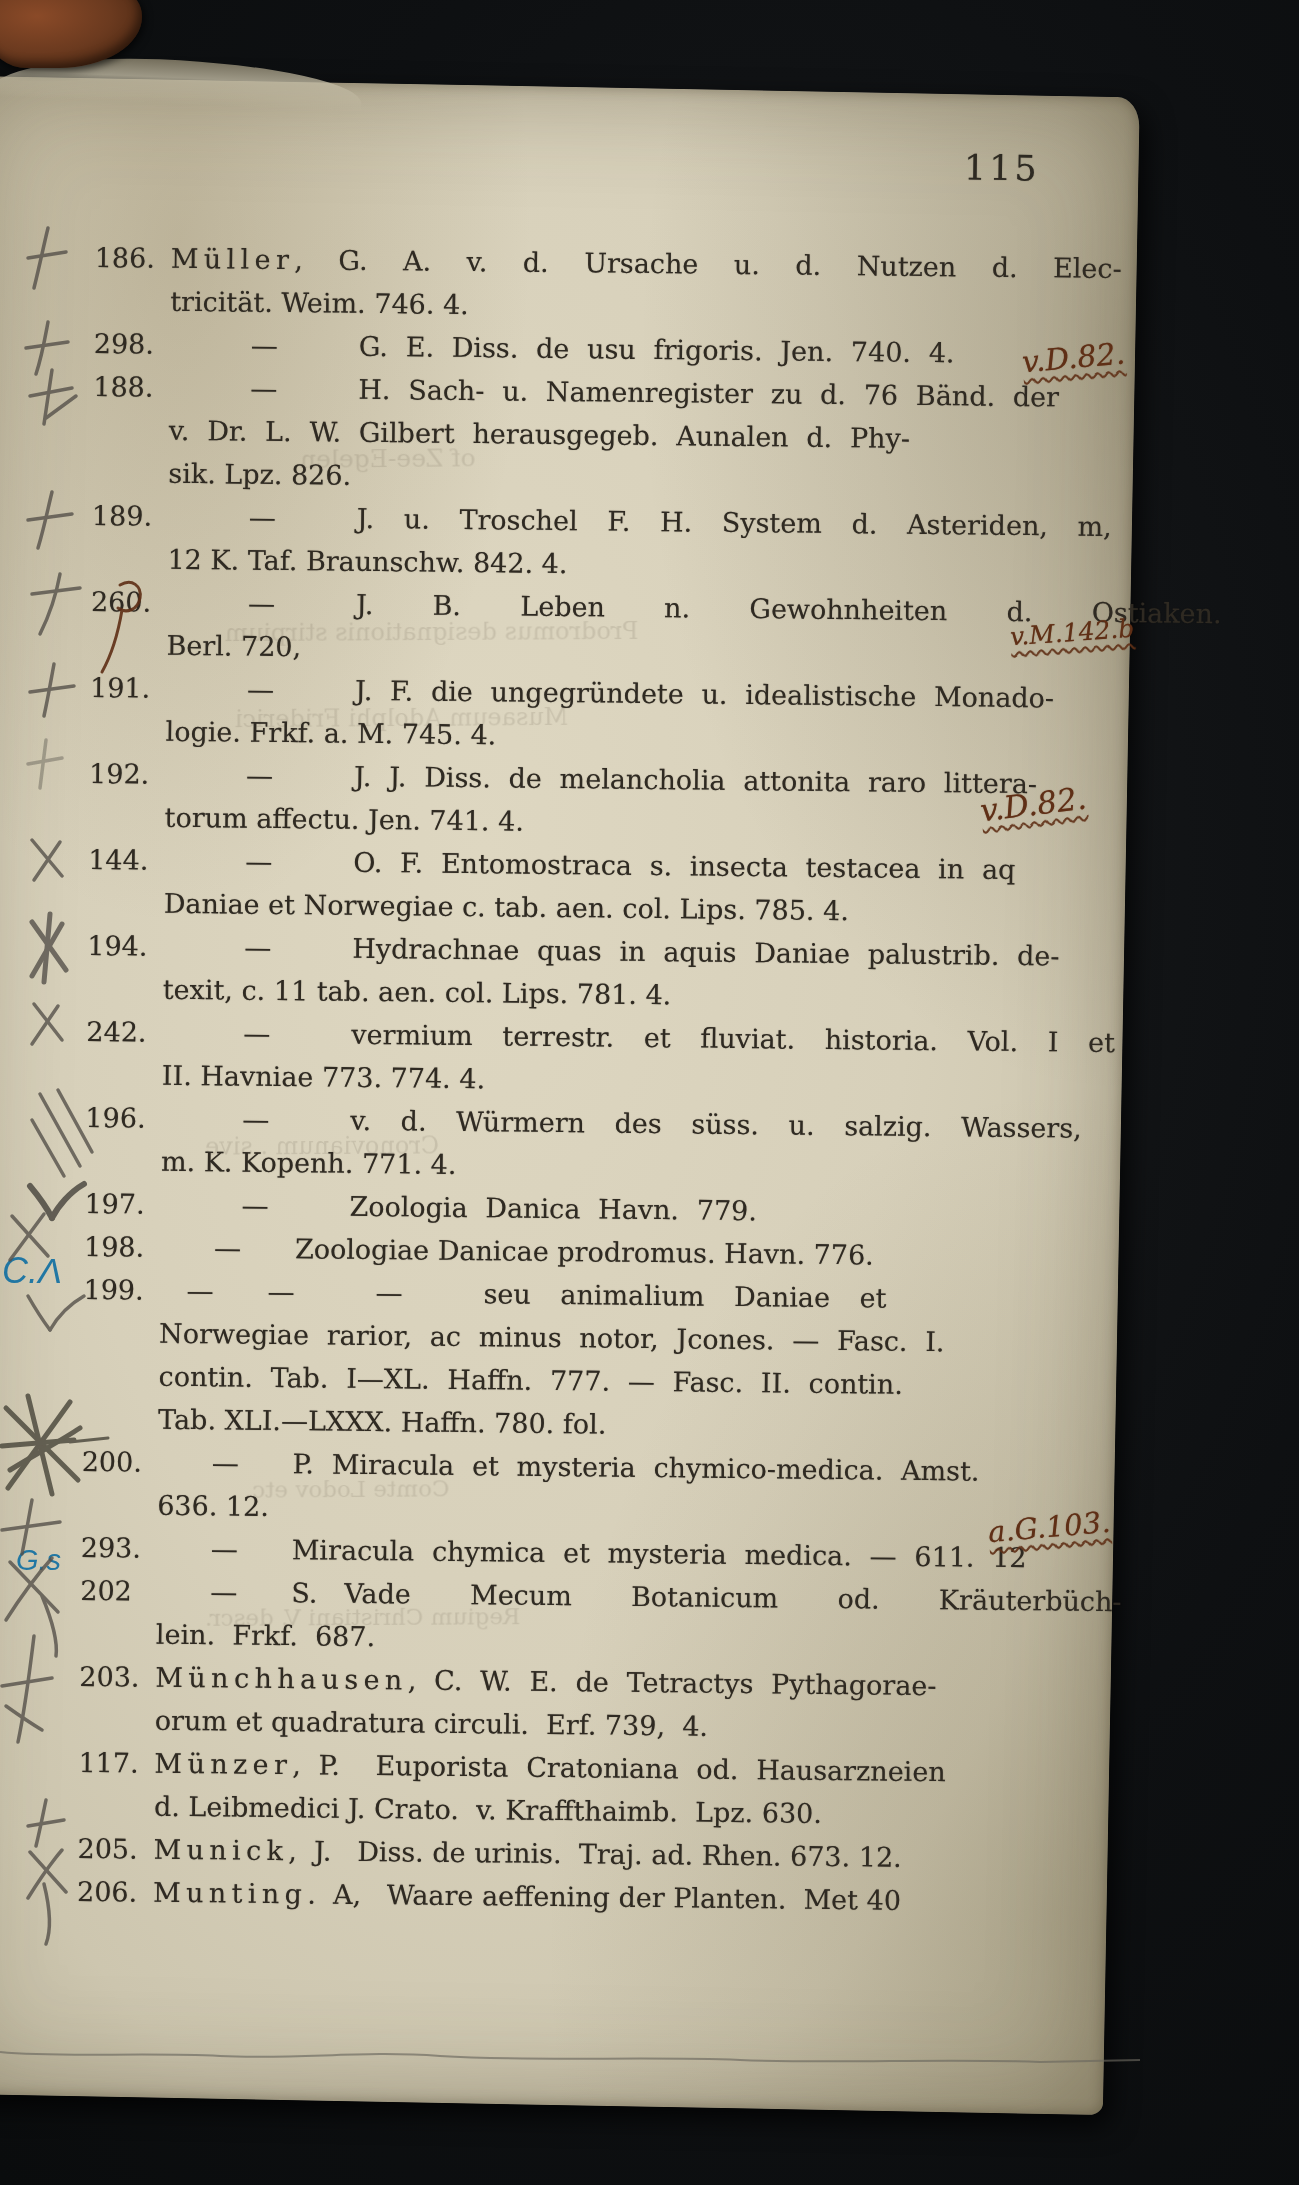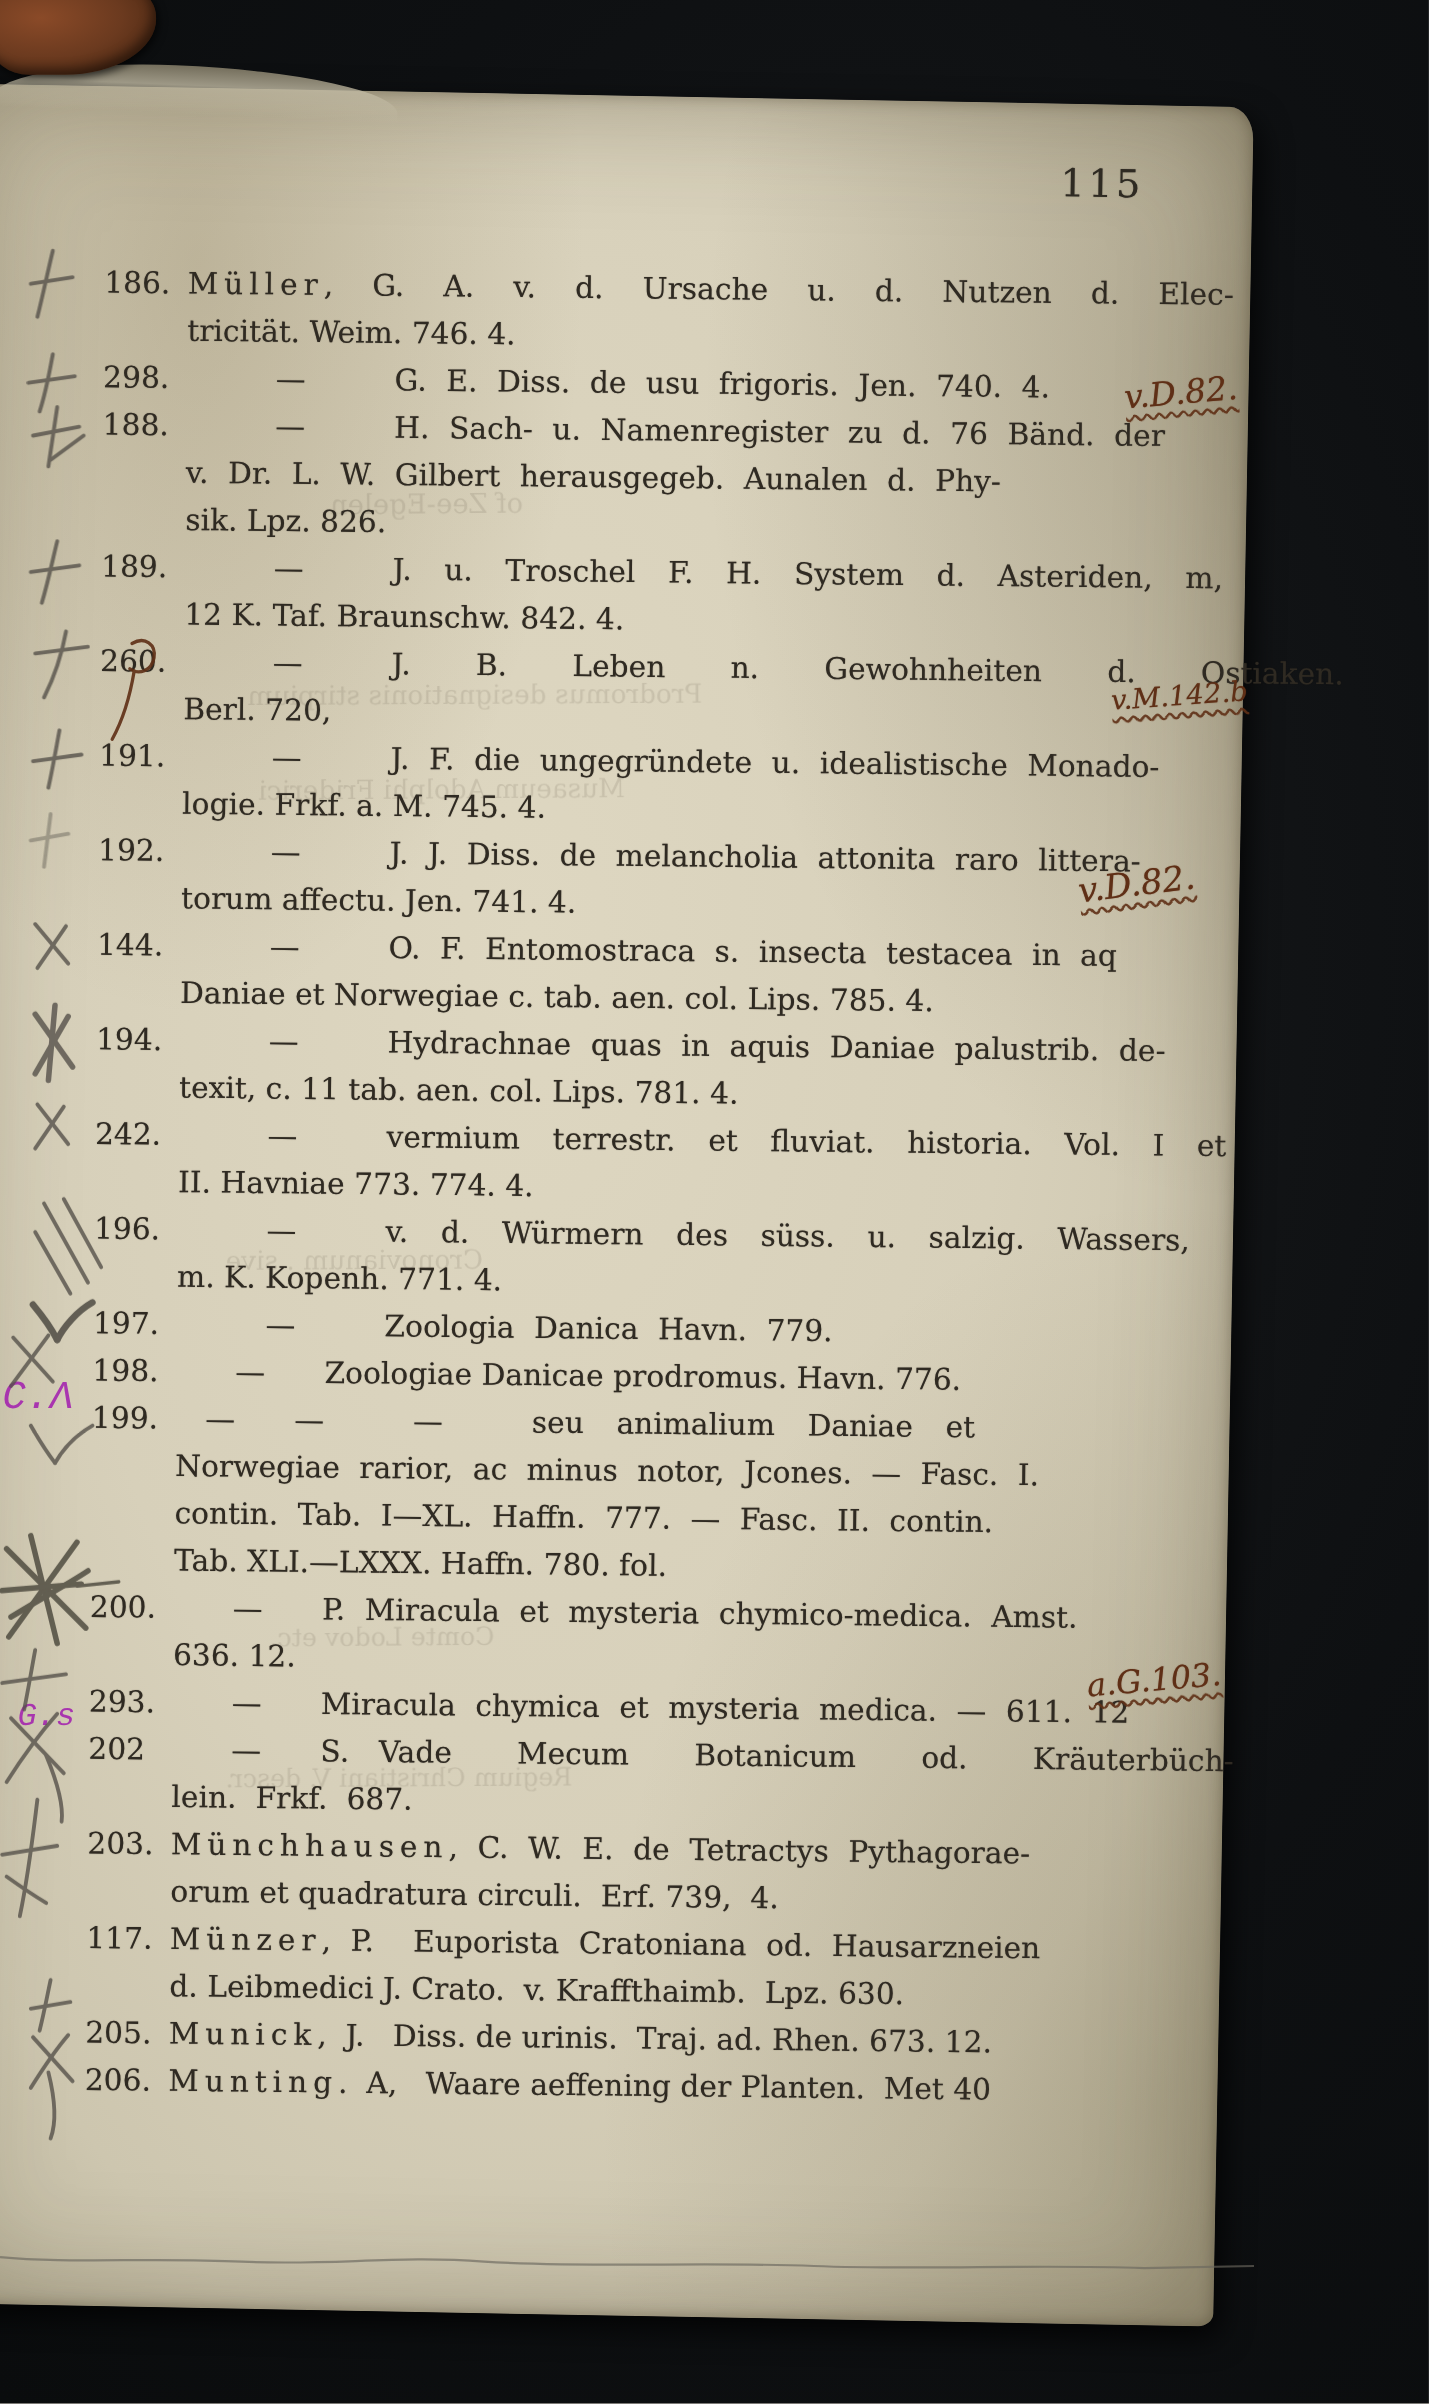--- a/index.html
+++ b/index.html
@@ -61,22 +61,22 @@
   
   .ink{
     position:absolute;color:#5f2f16;font-style:italic;
     font-family:"DejaVu Serif","Liberation Serif",serif;
     text-shadow:0 0 1px rgba(95,47,22,.65);
     text-decoration:underline wavy rgba(95,47,22,.75) 1.5px;
     text-underline-offset:6px;white-space:pre;
   }
   
   .pencil-text{
-    position:absolute;color:#a21caf;font-style:italic;opacity:.85;white-space:pre;
-    font-family:Liberation Mono, monospace;
+    position:absolute;color:#0369a1;font-style:italic;opacity:.85;white-space:pre;
+    font-family:Liberation Sans, sans-serif;
   }
   
   .ghost{
     position:absolute;color:#6a6050;opacity:.17;white-space:pre;
     transform:scaleX(-1);filter:blur(.6px);
     font-family:"DejaVu Serif","Liberation Serif",serif;
   }
   svg.overlay{position:absolute;left:0;top:0;pointer-events:none;}
 </style>
 </head>

